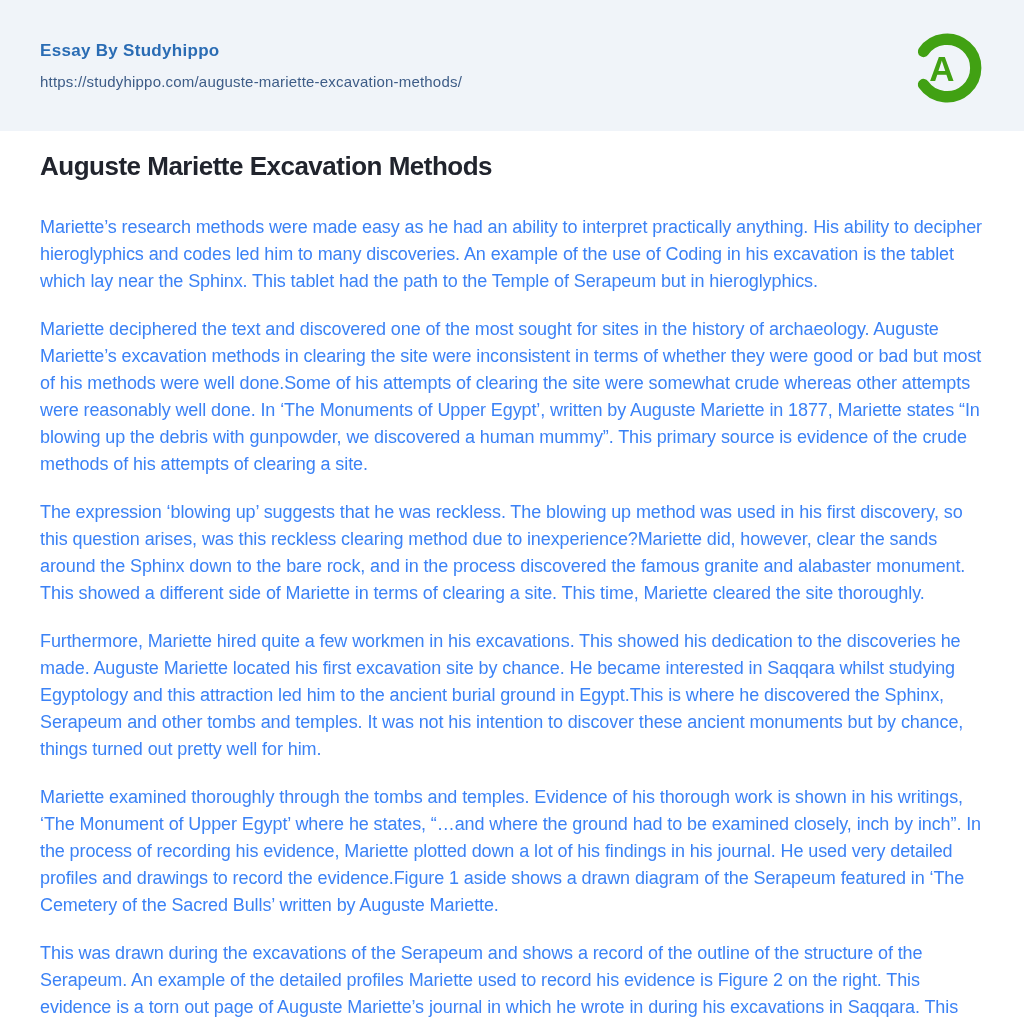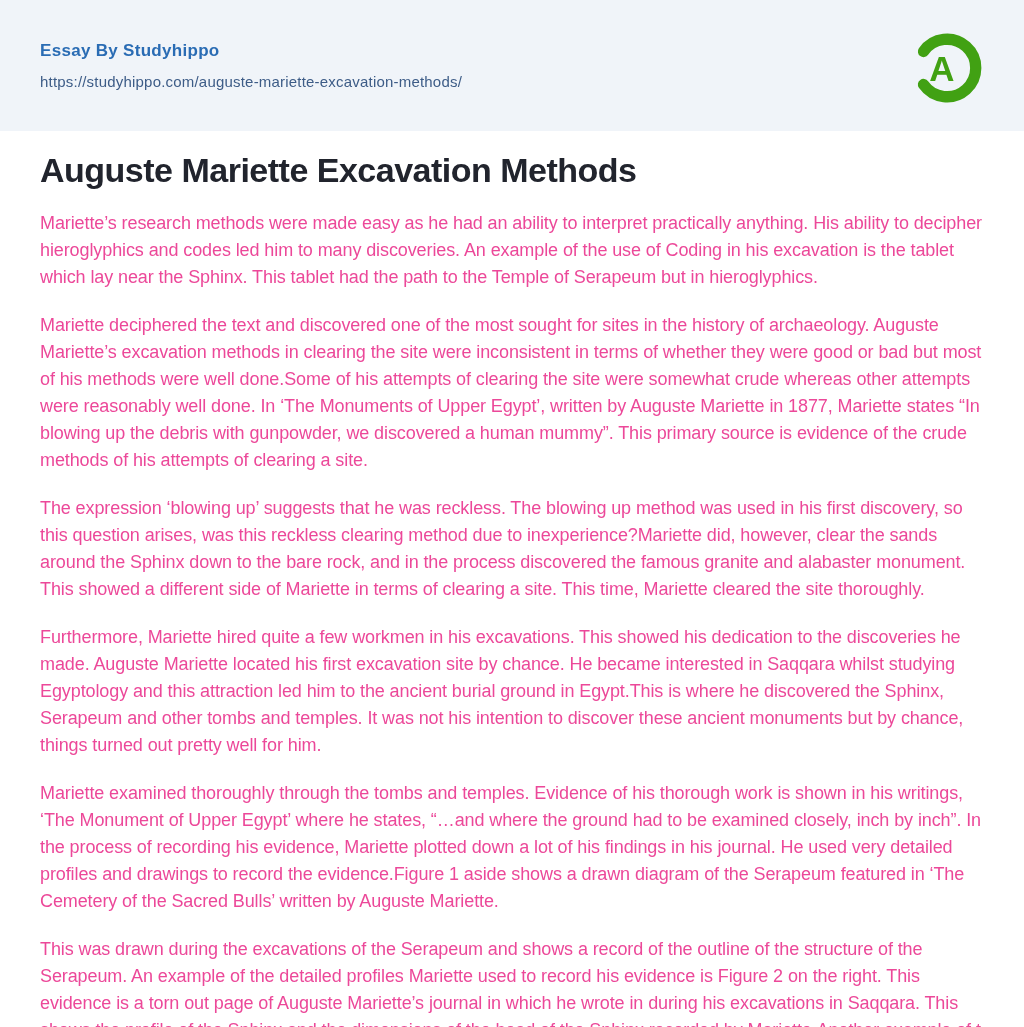--- a/index.html
+++ b/index.html
@@ -30,30 +30,30 @@
     font-size: 15px;
     font-weight: 400;
     color: #3d5c87;
     letter-spacing: 0.2px;
   }
   .logo { width: 78px; height: 78px; flex: 0 0 auto; margin-top: 4px; }
   .content {
     padding: 20px 40px 0 40px;
   }
   .article-title {
-    font-size: 34px;
+    font-size: 26px;
     font-weight: 800;
     color: #21242d;
     letter-spacing: -0.5px;
-    margin-bottom: 20px;
+    margin-bottom: 32px;
   }
   .article-body p {
     font-size: 18px;
     line-height: 27px;
-    color: #ec4899;
+    color: #3b82f6;
     letter-spacing: -0.1px;
     margin-bottom: 21px;
   }
 </style>
 </head>
 <body>
 
 <header class="page-header">
   <div class="header-text">
     <div class="brand-title">Essay By Studyhippo</div>

